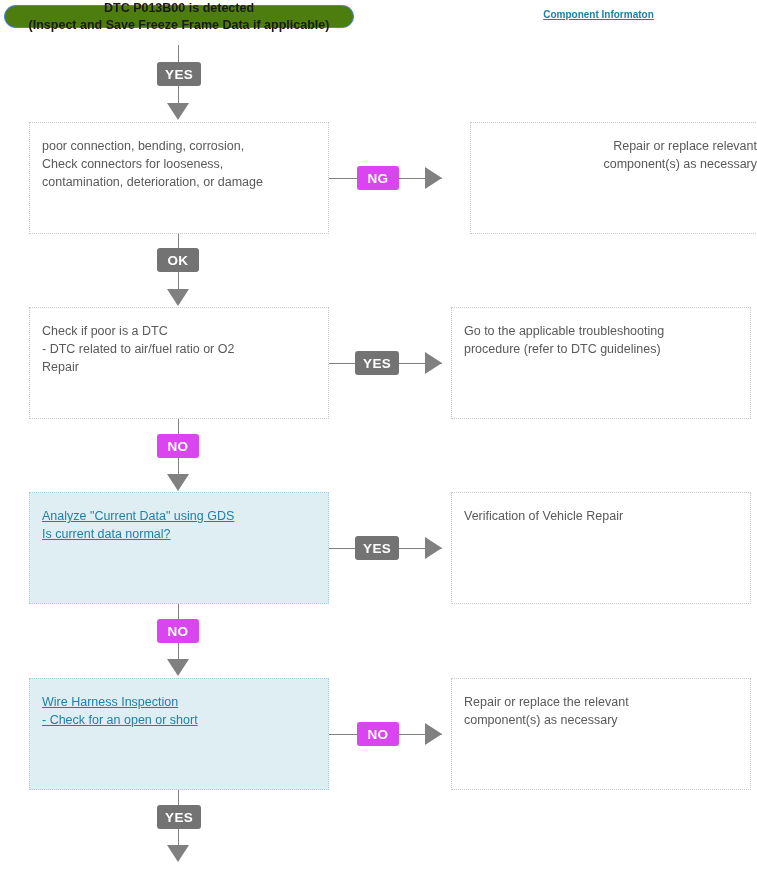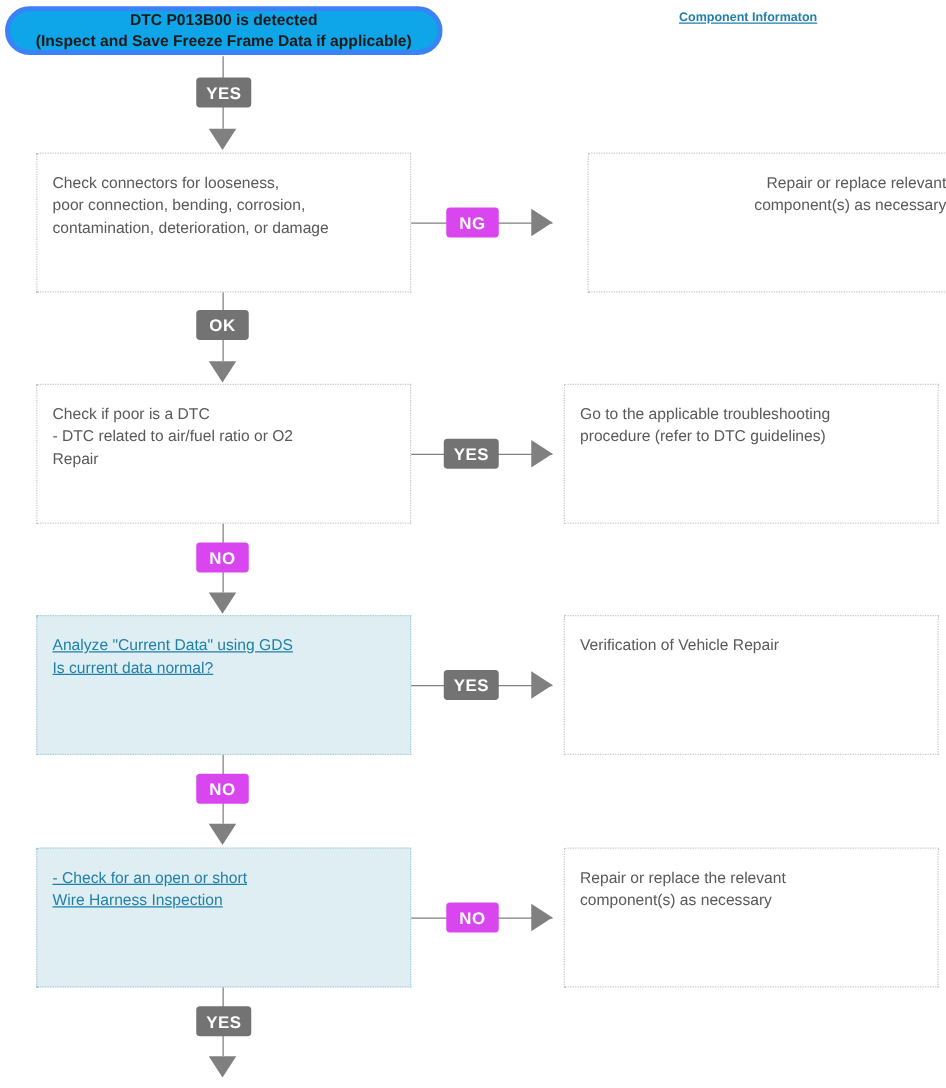--- a/index.html
+++ b/index.html
@@ -21,23 +21,23 @@
     width: 757px;
     height: 870px;
   }
 
   
   .start-pill {
     position: absolute;
     left: 4px;
     top: 5px;
     width: 350px;
-    height: 39px;
-    background: #0ea5e9;
-    border: 4px solid #3b82f6;
+    height: 23px;
+    background: #4d7c0f;
+    border: 1px solid #3b82f6;
     border-radius: 20px;
     box-sizing: border-box;
     display: flex;
     flex-direction: column;
     align-items: center;
     justify-content: center;
     color: #1a1a1a;
     font-size: 12.5px;
     font-weight: bold;
     line-height: 17px;
@@ -139,22 +139,22 @@
     <div class="line">(Inspect and Save Freeze Frame Data if applicable)</div>
   </div>
 
   <div class="comp-link">Component Informaton</div>
 
   <div class="vline" style="left:178px; top:45px; height:58px;"></div>
   <div class="badge yes" style="left:157px; top:62px;">YES</div>
   <div class="arrow-down" style="left:167px; top:103px;"></div>
 
   <div class="pbox" style="left:29px; top:122px; width:300px; height:112px;">
+    <div class="ln">poor connection, bending, corrosion,</div>
     <div class="ln">Check connectors for looseness,</div>
-    <div class="ln">poor connection, bending, corrosion,</div>
     <div class="ln">contamination, deterioration, or damage</div>
   </div>
 
   <div class="hline" style="left:329px; top:178px; width:113px;"></div>
   <div class="badge ng" style="left:357px; top:166px;">NG</div>
   <div class="arrow-right" style="left:425px; top:167px;"></div>
 
   <div class="pbox" style="left:470px; top:122px; width:300px; height:112px;text-align:right;">
     <div class="ln">Repair or replace relevant</div>
     <div class="ln">component(s) as necessary</div>
@@ -194,22 +194,22 @@
 
   <div class="pbox" style="left:451px; top:492px; width:300px; height:112px;">
     <div class="ln">Verification of Vehicle Repair</div>
   </div>
 
   <div class="vline" style="left:178px; top:604px; height:55px;"></div>
   <div class="badge no" style="left:157px; top:619px;">NO</div>
   <div class="arrow-down" style="left:167px; top:659px;"></div>
 
   <div class="pbox tinted" style="left:29px; top:678px; width:300px; height:112px;">
+    <span class="linkln">Wire Harness Inspection</span>
     <span class="linkln">- Check for an open or short</span>
-    <span class="linkln">Wire Harness Inspection</span>
   </div>
 
   <div class="hline" style="left:329px; top:734px; width:113px;"></div>
   <div class="badge no" style="left:357px; top:722px;">NO</div>
   <div class="arrow-right" style="left:425px; top:723px;"></div>
 
   <div class="pbox" style="left:451px; top:678px; width:300px; height:112px;">
     <div class="ln">Repair or replace the relevant</div>
     <div class="ln">component(s) as necessary</div>
   </div>

